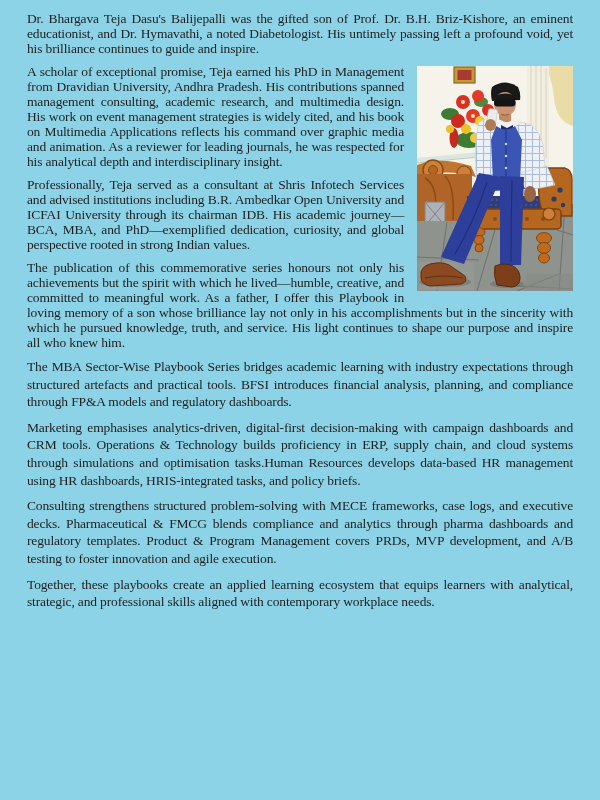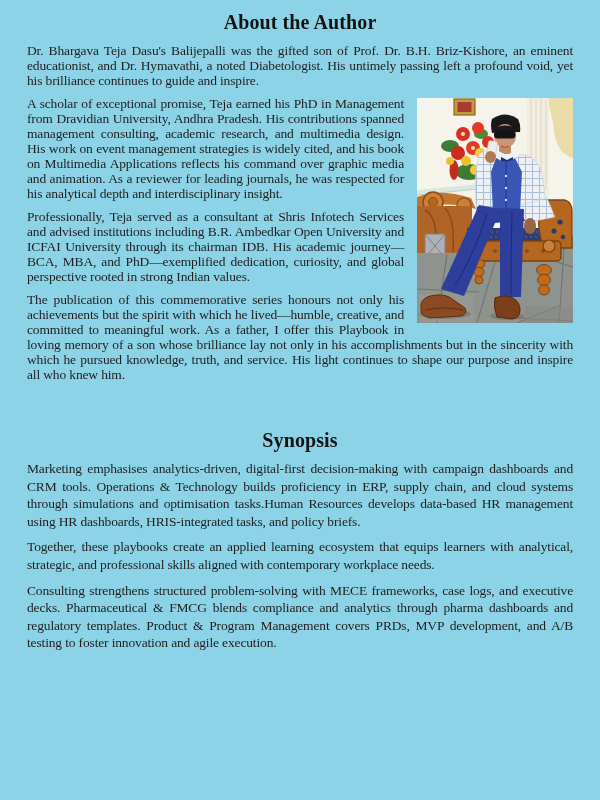--- a/index.html
+++ b/index.html
@@ -51,21 +51,20 @@
     overflow: hidden;
   }
   .photo-frame svg { display: block; }
 </style>
 </head>
 <body>
 
 <div class="page">
 
   <div class="about-section">
-    <h1 class="section-title">About the Author</h1>
 
     <p class="body-text">Dr. Bhargava Teja Dasu's Balijepalli was the gifted son of Prof. Dr. B.H. Briz-Kishore, an eminent educationist, and Dr. Hymavathi, a noted Diabetologist. His untimely passing left a profound void, yet his brilliance continues to guide and inspire.</p>
 
     <div class="photo-frame">
       <svg viewBox="0 0 156 225" width="156" height="225" xmlns="http://www.w3.org/2000/svg">
         <defs>
           <pattern id="plaid" width="7" height="7" patternUnits="userSpaceOnUse">
             <rect width="7" height="7" fill="#edf1f5"></rect>
             <path d="M0,3.5 h7 M3.5,0 v7" stroke="#a9bdd8" stroke-width="1"></path>
           </pattern>
@@ -194,19 +193,19 @@
         </g>
       </svg>
     </div>
 
     <p class="body-text">A scholar of exceptional promise, Teja earned his PhD in Management from Dravidian University, Andhra Pradesh. His contributions spanned management consulting, academic research, and multimedia design. His work on event management strategies is widely cited, and his book on Multimedia Applications reflects his command over graphic media and animation. As a reviewer for leading journals, he was respected for his analytical depth and interdisciplinary insight.</p>
     <p class="body-text">Professionally, Teja served as a consultant at Shris Infotech Services and advised institutions including B.R. Ambedkar Open University and ICFAI University through its chairman IDB. His academic journey—BCA, MBA, and PhD—exemplified dedication, curiosity, and global perspective rooted in strong Indian values.</p>
     <p class="body-text">The publication of this commemorative series honours not only his achievements but the spirit with which he lived—humble, creative, and committed to meaningful work. As a father, I offer this Playbook in loving memory of a son whose brilliance lay not only in his accomplishments but in the sincerity with which he pursued knowledge, truth, and service. His light continues to shape our purpose and inspire all who knew him.</p>
   </div>
 
   <div class="synopsis-section">
-    <h1 class="section-title synopsis-title">Synopsis</h1>
+    <p class="body-text">The MBA Sector-Wise Playbook Series bridges academic learning with industry expectations through structured artefacts and practical tools. BFSI introduces financial analysis, planning, and compliance through FP&amp;A models and regulatory dashboards.</p>
     <p class="body-text">Marketing emphasises analytics-driven, digital-first decision-making with campaign dashboards and CRM tools. Operations &amp; Technology builds proficiency in ERP, supply chain, and cloud systems through simulations and optimisation tasks.Human Resources develops data-based HR management using HR dashboards, HRIS-integrated tasks, and policy briefs.</p>
+    <p class="body-text">Consulting strengthens structured problem-solving with MECE frameworks, case logs, and executive decks. Pharmaceutical &amp; FMCG blends compliance and analytics through pharma dashboards and regulatory templates. Product &amp; Program Management covers PRDs, MVP development, and A/B testing to foster innovation and agile execution.</p>
     <p class="body-text">Together, these playbooks create an applied learning ecosystem that equips learners with analytical, strategic, and professional skills aligned with contemporary workplace needs.</p>
-    <p class="body-text">Consulting strengthens structured problem-solving with MECE frameworks, case logs, and executive decks. Pharmaceutical &amp; FMCG blends compliance and analytics through pharma dashboards and regulatory templates. Product &amp; Program Management covers PRDs, MVP development, and A/B testing to foster innovation and agile execution.</p>
   </div>
 
 </div>
 
 </body></html>

